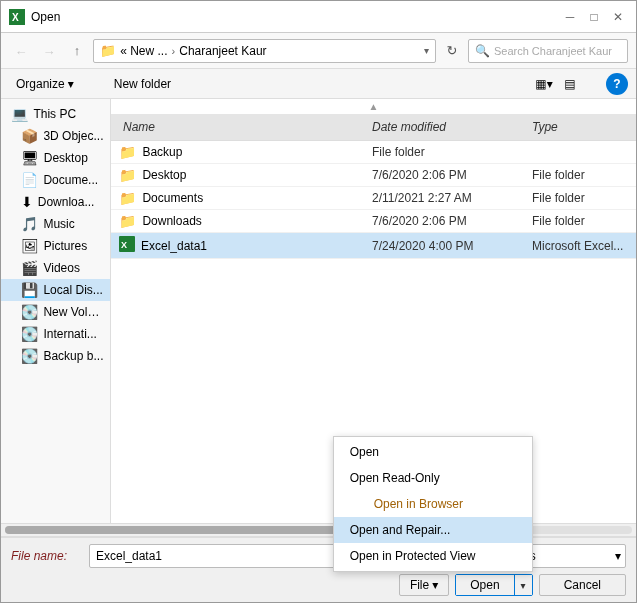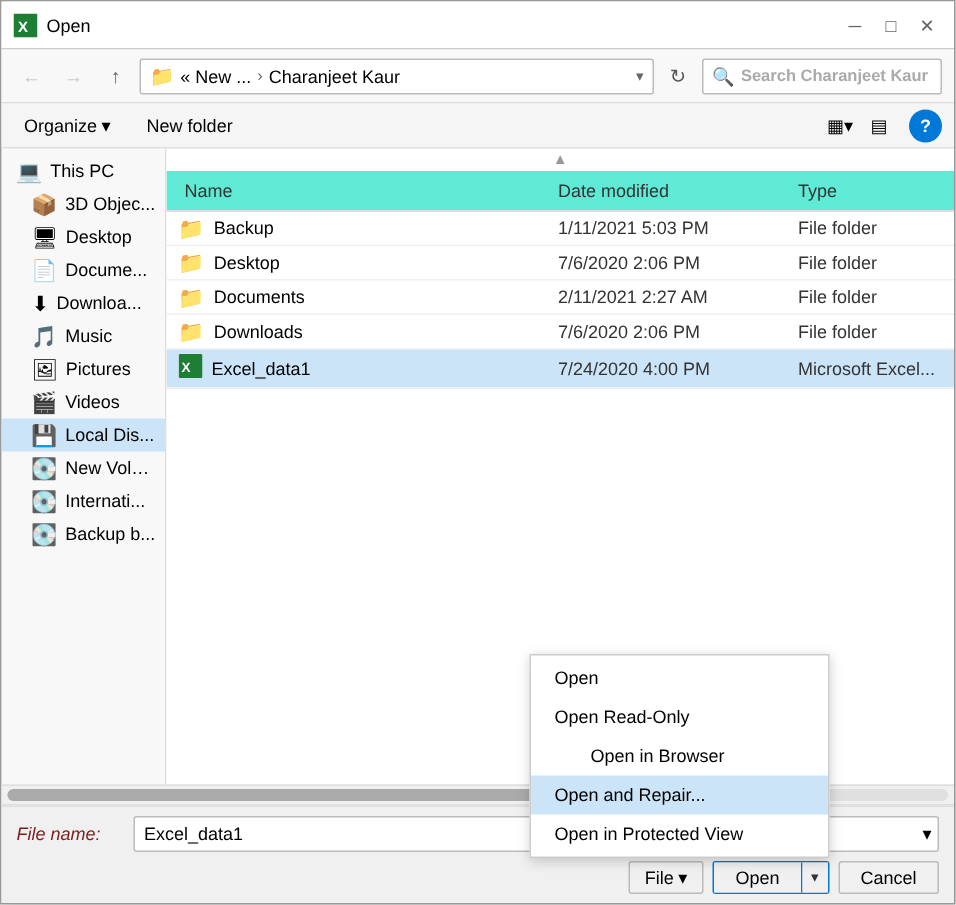--- a/index.html
+++ b/index.html
@@ -140,21 +140,21 @@
       color: #aaa;
     }
     
     .toolbar {
       background: #f5f5f5;
       border-bottom: 1px solid #ddd;
       display: flex;
       align-items: center;
       padding: 4px 8px;
       height: 30px;
-      gap: 8px;
+      gap: 24px;
     }
     .organize-btn {
       display: flex;
       align-items: center;
       gap: 3px;
       padding: 2px 6px;
       border: 1px solid transparent;
       background: transparent;
       cursor: pointer;
       font-size: 12px;
@@ -240,24 +240,25 @@
       flex: 1;
       background: #fff;
       overflow-y: auto;
       display: flex;
       flex-direction: column;
     }
     .file-list-header {
       display: grid;
       grid-template-columns: 1fr 160px 100px;
       border-bottom: 1px solid #ddd;
-      background: #5eead4;
+      background: #e5e5e5;
       padding: 4px 8px;
       font-size: 12px;
       color: #333;
+      font-style: italic;
     }
     .col-header {
       padding: 2px 4px;
       cursor: pointer;
       user-select: none;
     }
     .file-row {
       display: grid;
       grid-template-columns: 1fr 160px 100px;
       padding: 3px 8px;
@@ -388,21 +389,21 @@
     }
     .open-dropdown-btn {
       padding: 3px 6px;
       background: #f0f0f0;
       border: none;
       cursor: pointer;
       font-size: 10px;
       color: #333;
     }
     .cancel-btn {
-      padding: 3px 14px;
+      padding: 3px 24px;
       background: #f0f0f0;
       border: 1px solid #bbb;
       cursor: pointer;
       font-size: 12px;
       border-radius: 2px;
     }
     
     .dropdown-menu {
       position: absolute;
       bottom: 100%;
@@ -415,21 +416,21 @@
       padding: 2px 0;
       margin-bottom: 2px;
     }
     .dropdown-item {
       padding: 6px 16px;
       font-size: 12px;
       color: #000;
       cursor: pointer;
       white-space: nowrap;
     }
-    .dropdown-item.disabled { color: #000000; cursor: default; padding-left: 40px; }
+    .dropdown-item.disabled { color: #a16207; cursor: default; padding-left: 40px; }
     .dropdown-item.highlighted { background: #cce4f7; }
     .open-btn-wrapper {
       position: relative;
     }
   </style>
 </head>
 <body>
 
 <div class="dialog">
 
@@ -455,21 +456,21 @@
     <div class="breadcrumb-bar">
       <span class="breadcrumb-folder-icon">📁</span>
       <span>« New ...</span>
       <span class="breadcrumb-separator">›</span>
       <span>Charanjeet Kaur</span>
       <span class="breadcrumb-chevron">▾</span>
     </div>
     <button class="refresh-btn">↻</button>
     <div class="search-bar">
       <span>🔍</span>
-      <span style="font-size:11px; color:#aaa;font-weight:bold;">Search Charanjeet Kaur</span>
+      <span style="font-size:11px; color:#aaa;">Search Charanjeet Kaur</span>
     </div>
   </div>
 
   <div class="toolbar">
     <button class="organize-btn">
       <span>Organize</span>
       <span>▾</span>
     </button>
     <button class="new-folder-btn">New folder</button>
     <div class="toolbar-spacer"></div>
@@ -544,21 +545,20 @@
       <div class="file-list-header">
         <div class="col-header">Name</div>
         <div class="col-header">Date modified</div>
         <div class="col-header">Type</div>
       </div>
       <div class="file-row">
         <div class="file-name-cell">
           <span class="file-icon folder-icon-color">📁</span>
           <span>Backup</span>
         </div>
-        <div class="file-cell">1/11/2021 5:03 PM</div>
         <div class="file-cell">File folder</div>
       </div>
       <div class="file-row">
         <div class="file-name-cell">
           <span class="file-icon folder-icon-color">📁</span>
           <span>Desktop</span>
         </div>
         <div class="file-cell">7/6/2020 2:06 PM</div>
         <div class="file-cell">File folder</div>
       </div>

